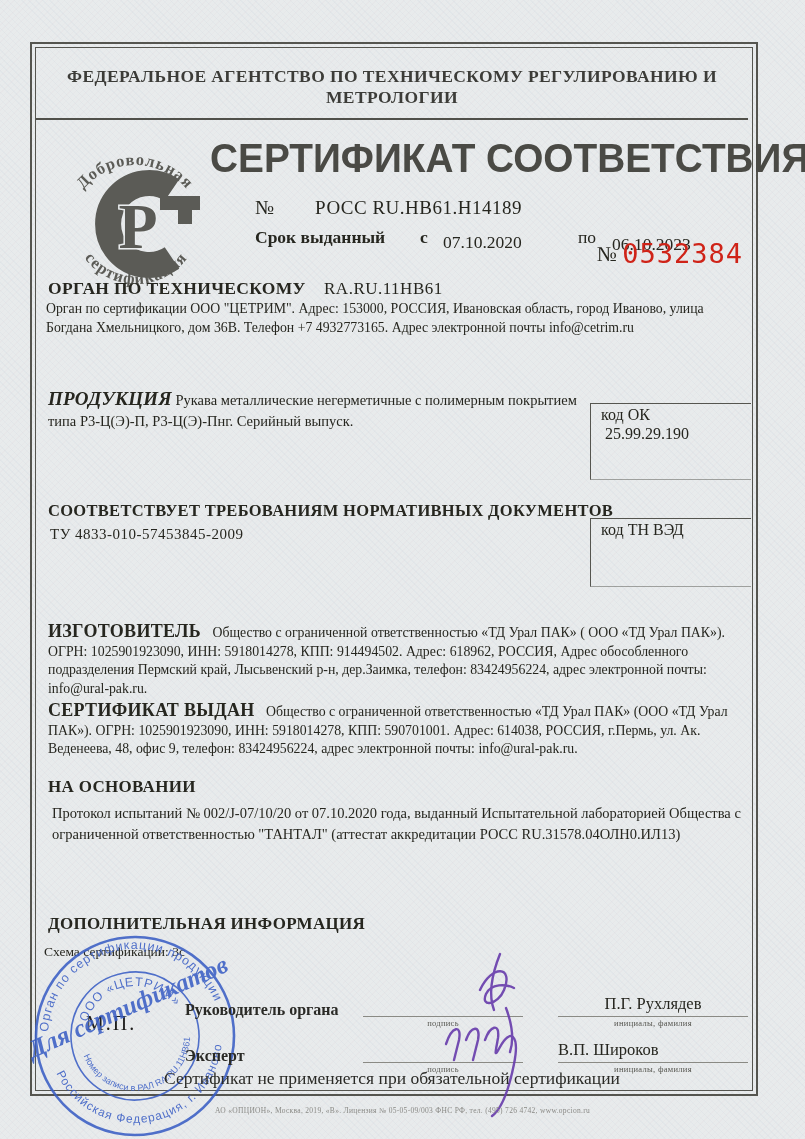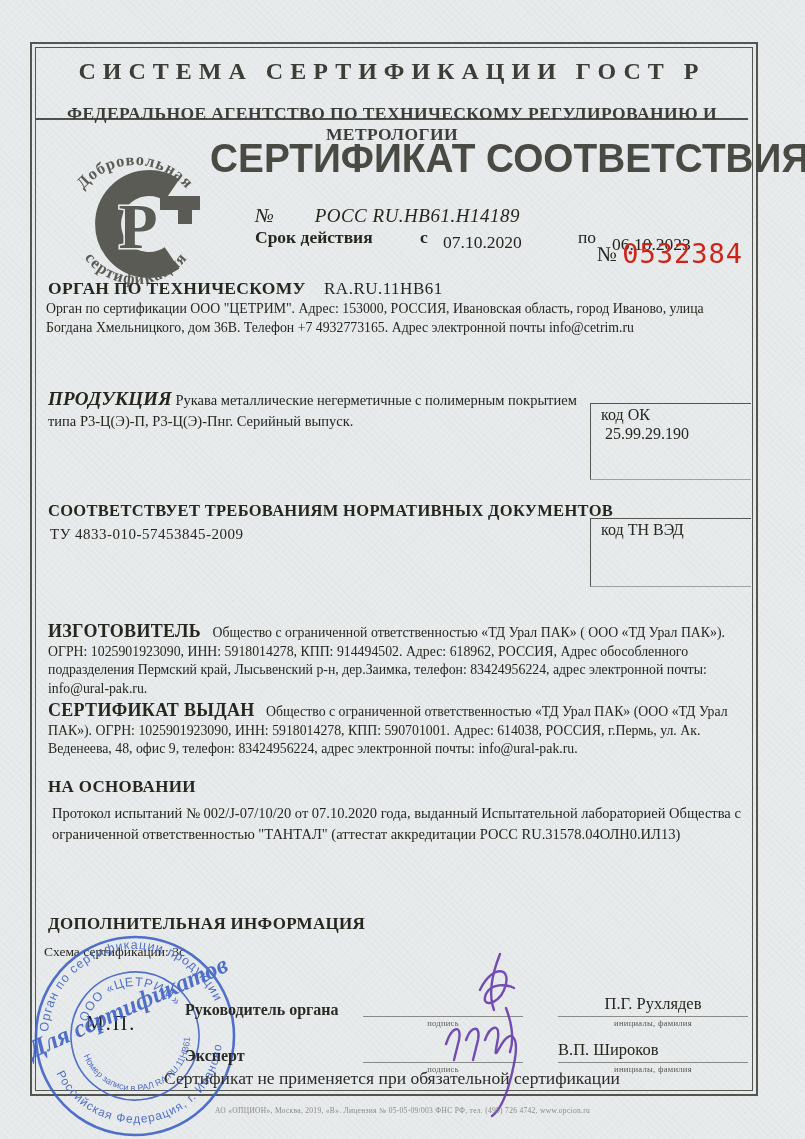--- a/index.html
+++ b/index.html
@@ -19,21 +19,21 @@
   
   .header-box{left:36px;top:48px;width:712px;height:70px;border-bottom:2px solid #50504a;text-align:center;}
   .hdr1{margin-top:10px;font-size:24px;font-weight:bold;letter-spacing:7px;color:#3c3c38;}
   .hdr2{margin-top:18px;font-size:17.5px;font-weight:bold;letter-spacing:.4px;color:#3c3c38;}
   
   .logo{left:52px;top:132px;width:164px;height:164px;}
   
   .doc-title{left:210px;top:136px;width:550px;text-align:center;
     font-family:"Liberation Sans", sans-serif;font-weight:bold;font-size:40px;
     color:#4a4a45;transform:scaleX(.97);transform-origin:left;letter-spacing:0px;white-space:nowrap;}
-  .certno-row{left:255px;top:204px;font-size:20px;font-style:italic;}
+  .certno-row{left:255px;top:196px;font-size:20px;}
   .certno-label{margin-right:36px;}
   .certno-value{font-size:19px;letter-spacing:.5px;}
   .validity-label{left:255px;top:227px;font-size:17.5px;font-weight:bold;}
   .validity-c{left:420px;top:227px;font-size:17.5px;font-weight:bold;}
   .validity-from{left:443px;top:232px;font-size:17.5px;}
   .validity-po{left:578px;top:227px;font-size:17.5px;font-weight:normal;}
   .validity-to{left:612px;top:234px;font-size:17.5px;}
   .blankno{left:597px;top:238px;font-size:21px;}
   .blankno .red{font-family:"DejaVu Sans Mono", monospace;font-size:27px;color:#cf2318;letter-spacing:1px;vertical-align:-2px;}
   
@@ -80,21 +80,20 @@
   .ink{left:388px;top:948px;width:200px;height:170px;}
 </style>
 </head>
 <body>
 
 <div class="abs frame">
   <div class="frame-inner"></div>
 </div>
 
 <div class="abs header-box">
-  <div class="hdr1">СИСТЕМА СЕРТИФИКАЦИИ ГОСТ Р</div>
   <div class="hdr2">ФЕДЕРАЛЬНОЕ АГЕНТСТВО ПО ТЕХНИЧЕСКОМУ РЕГУЛИРОВАНИЮ И МЕТРОЛОГИИ</div>
 </div>
 
 <svg class="abs logo" viewBox="0 0 164 164">
   <defs>
     <path id="arcTop" d="M 16 100 A 67 67 0 0 1 150 100" fill="none"></path>
     <path id="arcBot" d="M 20 88 A 64 64 0 0 0 148 88" fill="none"></path>
   </defs>
   <text font-family="Liberation Serif, serif" font-size="16.5" font-weight="bold" fill="#5b5b56" letter-spacing="1">
     <textPath href="#arcTop" startOffset="50%" text-anchor="middle">Добровольная</textPath>
@@ -110,21 +109,21 @@
   </g>
 </svg>
 
 <div class="abs doc-title">СЕРТИФИКАТ СООТВЕТСТВИЯ</div>
 
 <div class="abs certno-row">
   <span class="certno-label">№</span>
   <span class="certno-value">РОСС RU.НВ61.Н14189</span>
 </div>
 
-<div class="abs validity-label">Срок действия</div>
+<div class="abs validity-label">Срок выданный</div>
 <div class="abs validity-c">с</div>
 <div class="abs validity-from">07.10.2020</div>
 <div class="abs validity-po">по</div>
 <div class="abs validity-to">06.10.2023</div>
 
 <div class="abs blankno">
   <span>№</span>
   <span class="red">0532384</span>
 </div>
 

